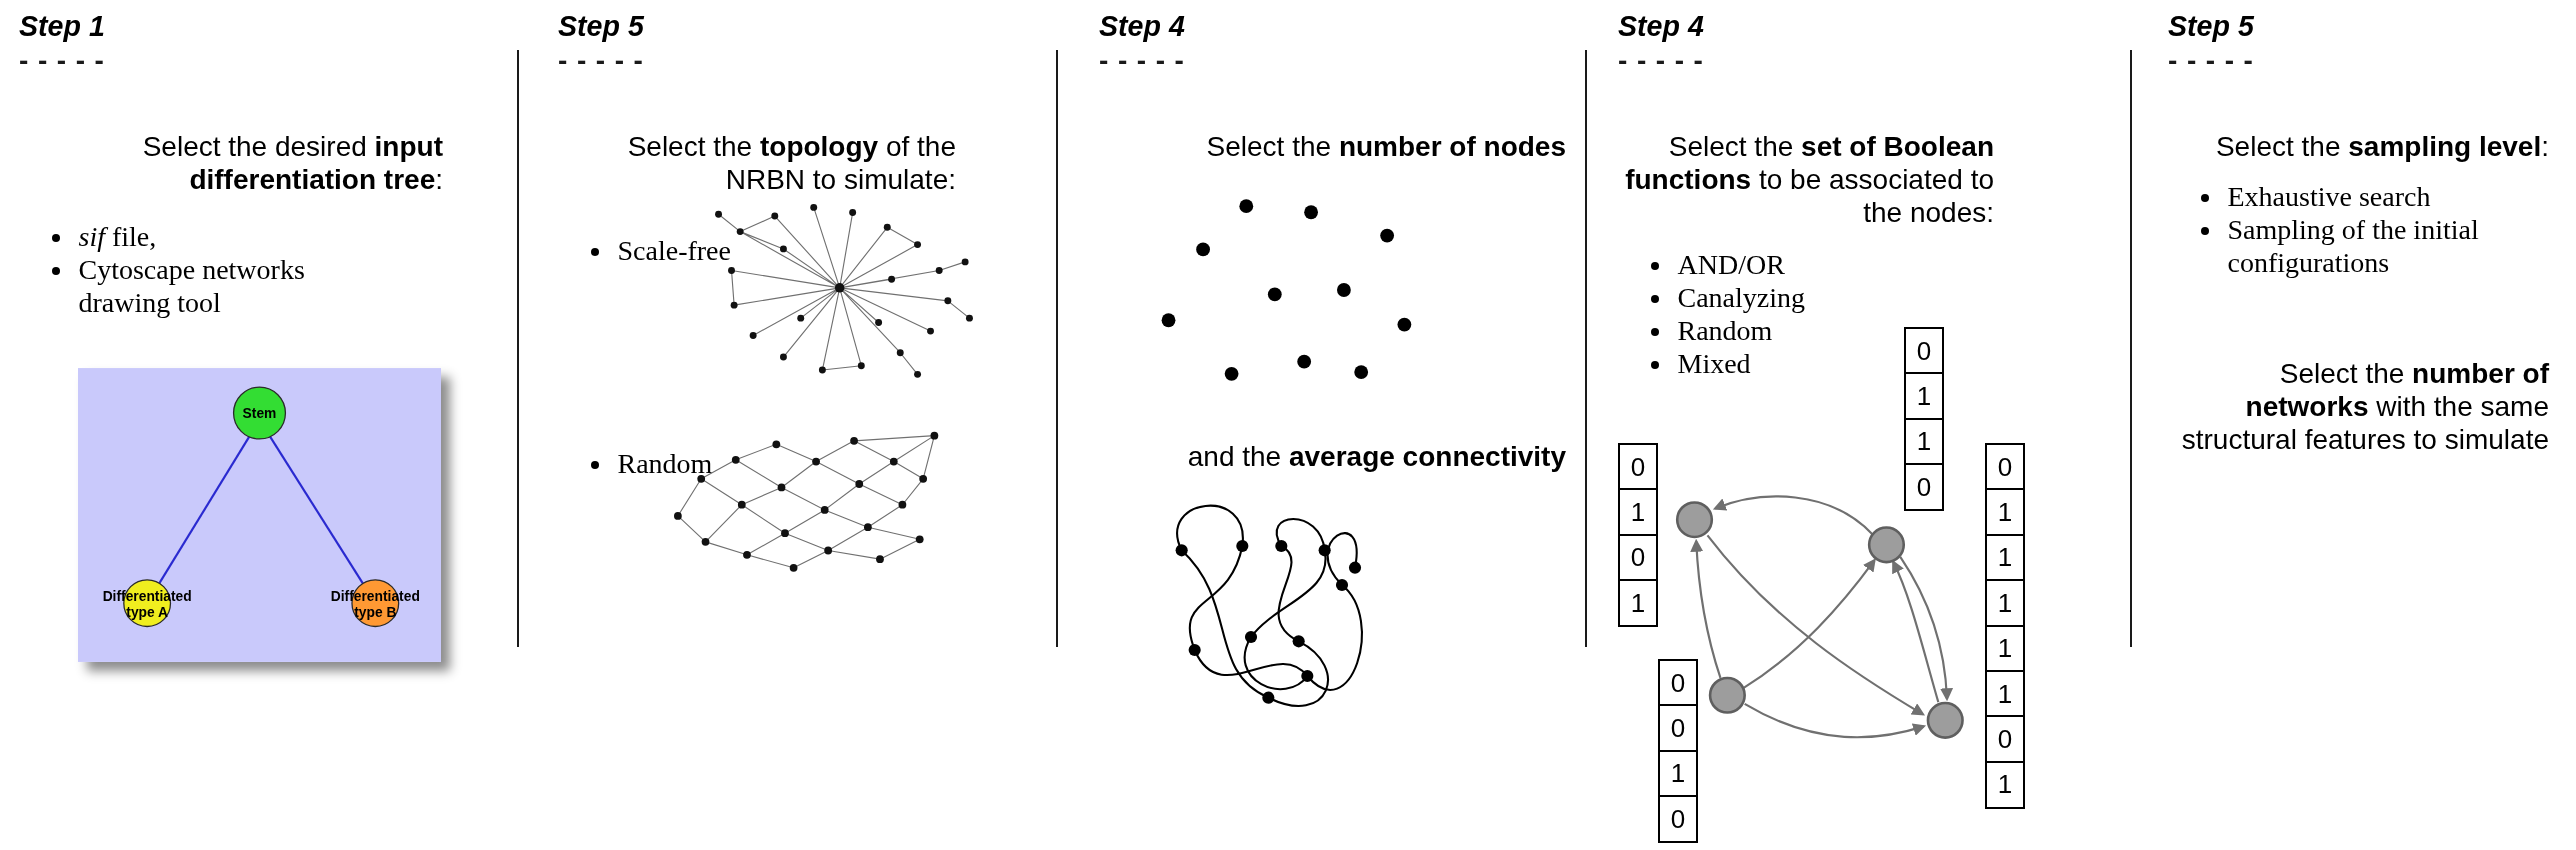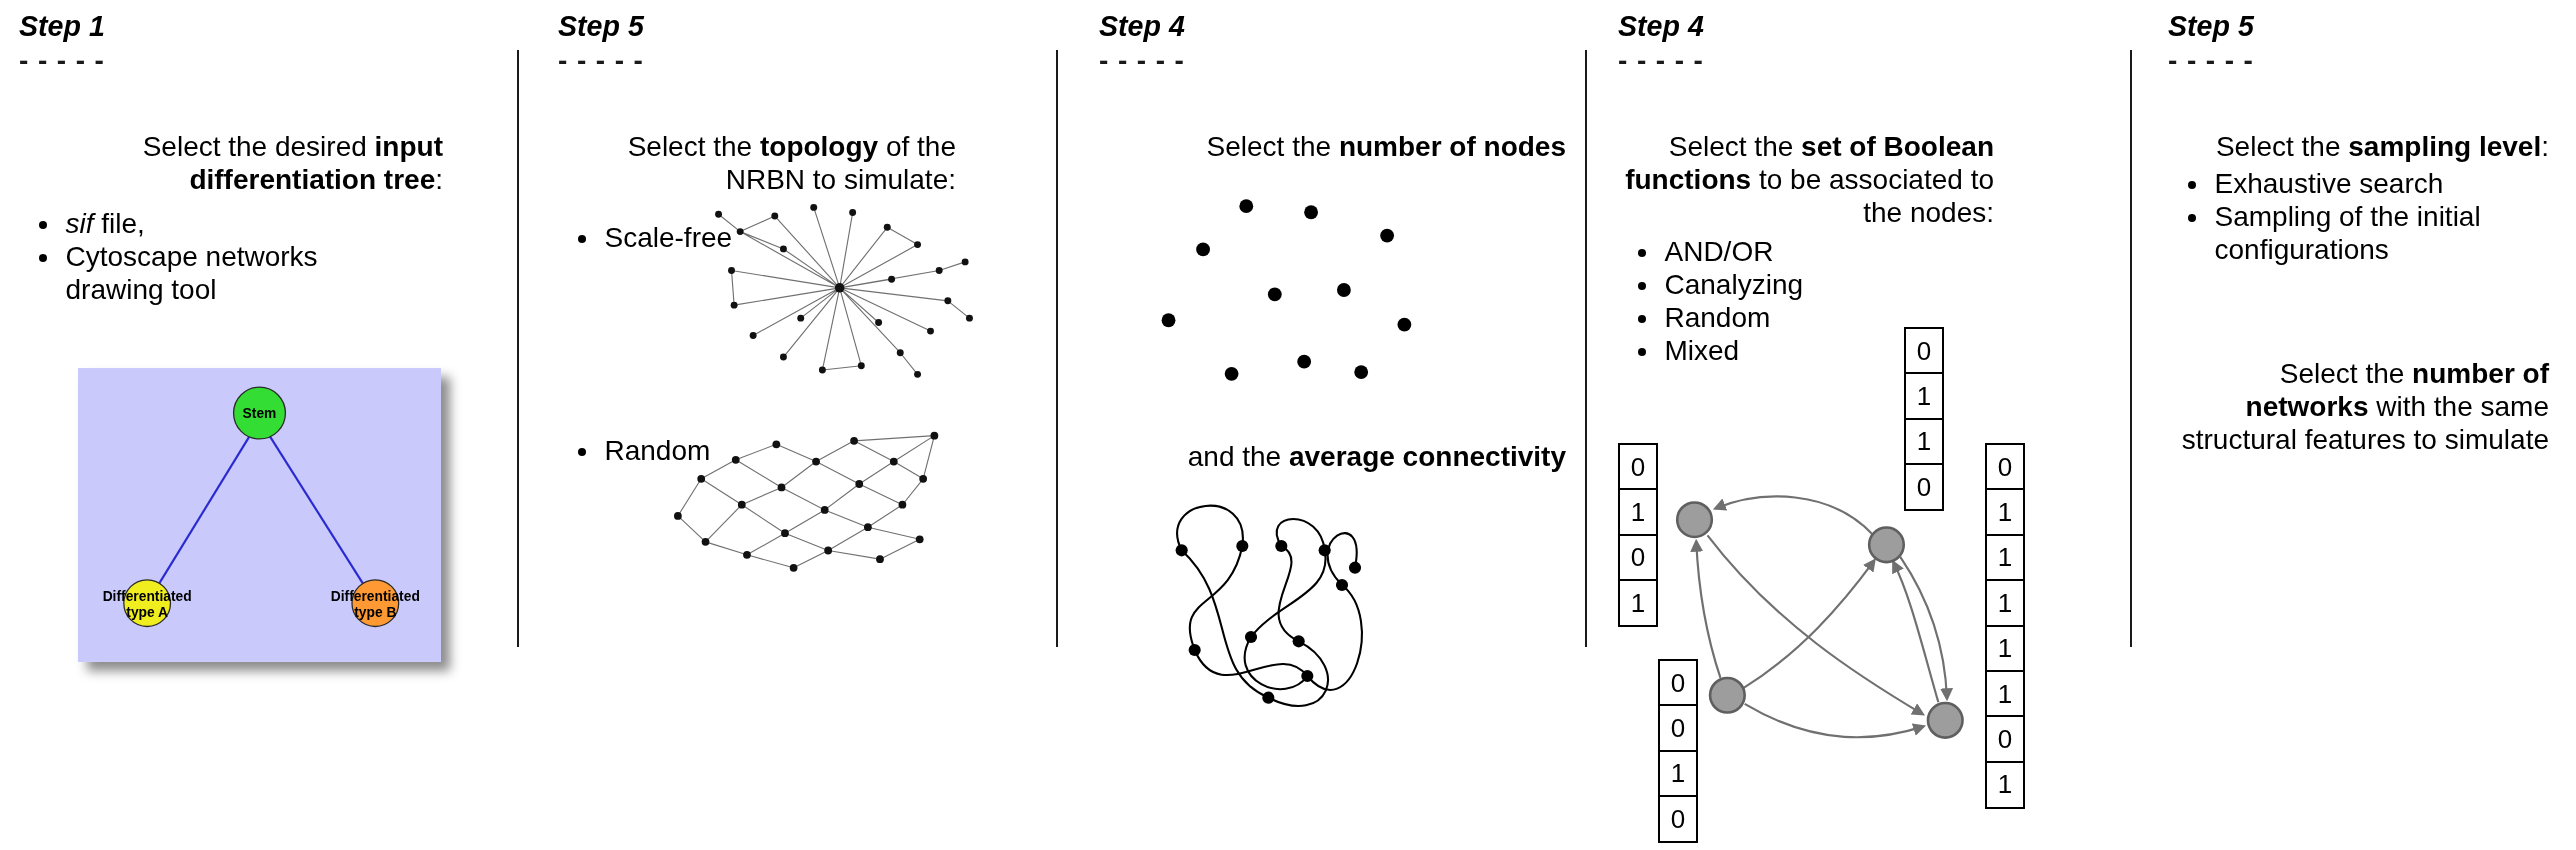--- a/index.html
+++ b/index.html
@@ -8,21 +8,21 @@
     width: 2576px; height: 851px; overflow: hidden;
     background: #ffffff; color: #000;
     font-family: "Liberation Sans", sans-serif;
   }
   .canvas { position: relative; width: 2576px; height: 851px; }
   .col { position: absolute; top: 0; height: 851px; }
   .abs { position: absolute; }
   .title { font-size: 28.6px; font-weight: bold; margin: 0; font-style: italic; }
   .dashes { font-size: 28px; font-weight: bold; letter-spacing: 0.9px; color: #1a1a1a; }
   .text { font-size: 28px; line-height: 33px; margin: 0; text-align: right; }
-  ul.blist { list-style: disc; margin: 3px; padding-left: 40px; font-size: 28px; line-height: 33px; }
+  ul.blist { list-style: disc; margin: 16px; padding-left: 40px; font-size: 28px; line-height: 33px; font-family: Liberation Serif, serif; }
   ul.blist li { padding-left: 3.5px; }
   .divider { position: absolute; width: 1.7px; background: #1a1a1a; top: 50px; height: 597px; }
   .tree-box { box-shadow: 8.7px 8.7px 10.4px rgba(0,0,0,0.45); }
   svg text.node-label { font-size: 16px; font-weight: bold; fill: #000; }
   .ttable { position: absolute; display: flex; flex-direction: column; }
   .tcell {
     width: 40px; height: 48px; background: #fff; border: 2.6px solid #000;
     display: flex; align-items: center; justify-content: center;
     font-size: 26px;
   }

